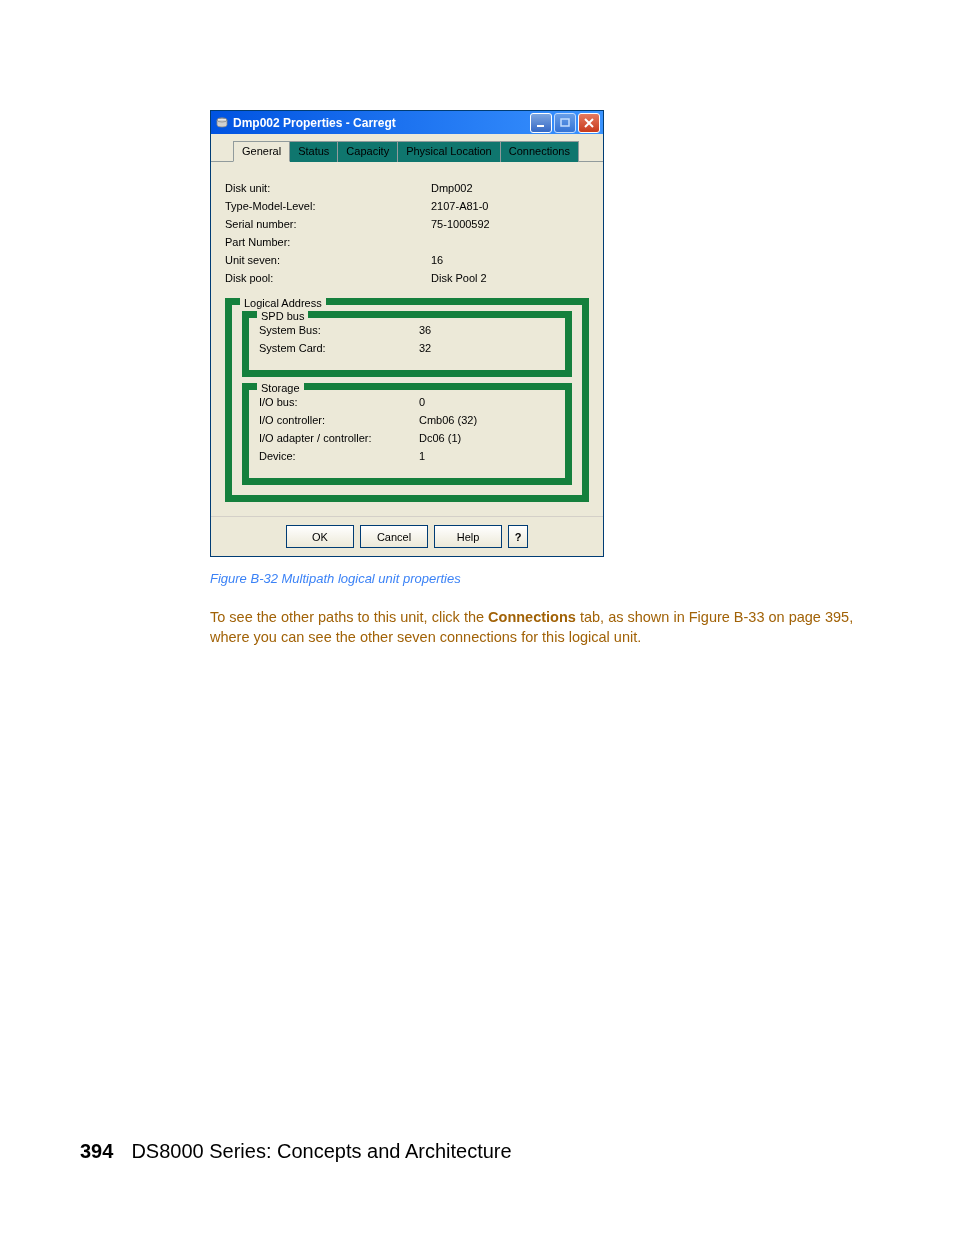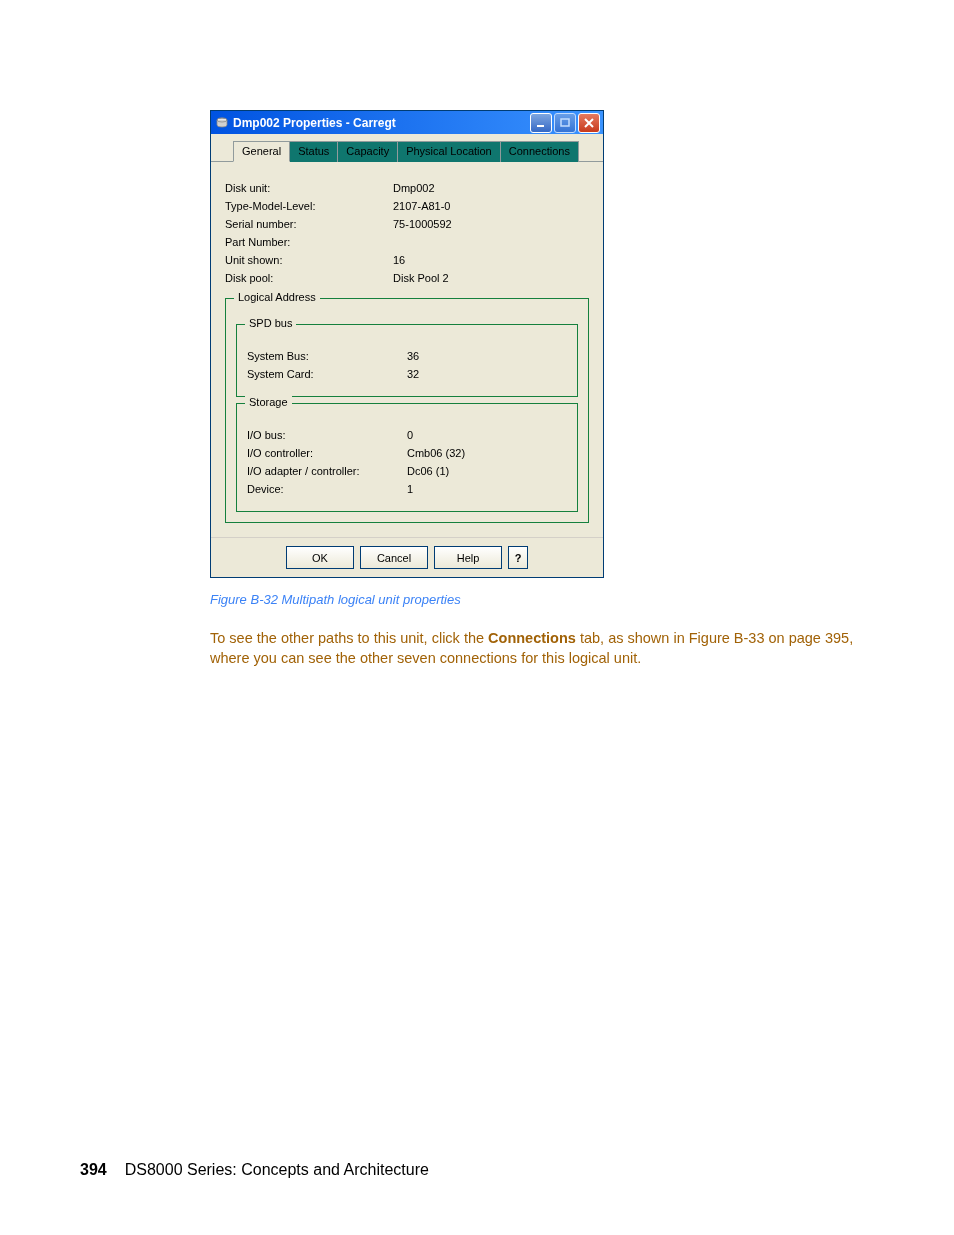--- a/index.html
+++ b/index.html
@@ -101,29 +101,29 @@
     z-index: 2;
   }
   .dialog-body {
     padding: 14px 14px 14px 14px;
   }
   .kv {
     display: flex;
     margin: 6px 0;
   }
   .kv .k {
-    width: 168px;
+    width: 206px;
   }
   .kv .v {
     flex: 1;
   }
   .groupbox {
-    border: 1px solid #15803d;
+    border: 7px solid #15803d;
     margin-top: 14px;
-    padding: 19px 10px 10px 10px;
+    padding: 0 10px 10px 10px;
     position: relative;
   }
   .groupbox > .legend {
     position: absolute;
     top: -8px;
     left: 8px;
     background: #ECE9D8;
     padding: 0 4px;
     font-size: 11px;
   }
@@ -162,23 +162,23 @@
     font-size: 14.5px;
     line-height: 1.35;
     margin-top: 22px;
     color: #a16207;
   }
   .bodytext b {
     font-weight: bold;
   }
   .footer {
     position: absolute;
-    bottom: 56px;
+    bottom: 72px;
     left: 80px;
-    font-size: 16px;
+    font-size: 20px;
   }
   .footer .pg {
     font-weight: bold;
     margin-right: 18px;
   }
 </style>
 </head>
 <body>
 
 <div class="page">
@@ -231,21 +231,21 @@
           </div>
         <div class="kv">
             <span class="k">Serial number:</span>
             <span class="v">75-1000592</span>
           </div>
         <div class="kv">
             <span class="k">Part Number:</span>
             <span class="v"></span>
           </div>
         <div class="kv">
-            <span class="k">Unit shown:</span>
+            <span class="k">Unit seven:</span>
             <span class="v">16</span>
           </div>
         <div class="kv">
             <span class="k">Disk pool:</span>
             <span class="v">Disk Pool  2</span>
           </div>
 
         <div class="groupbox">
           <span class="legend">Logical Address</span>
 

